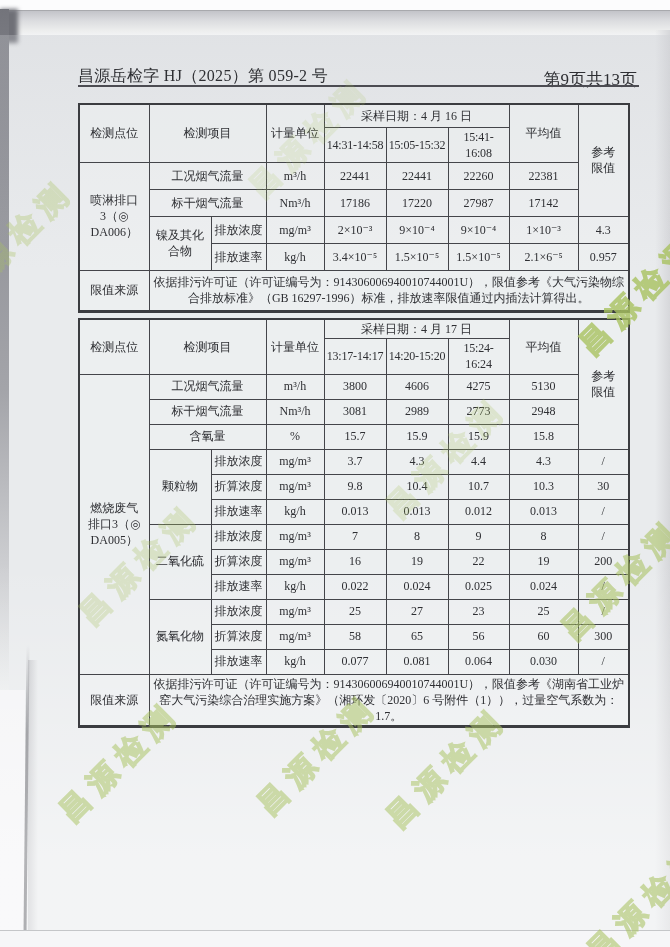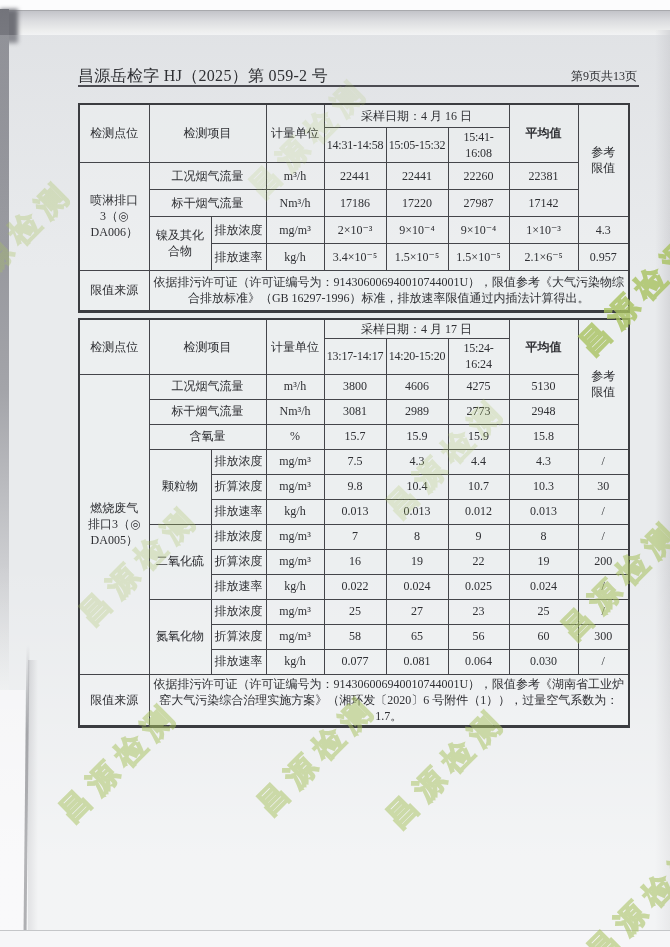--- a/index.html
+++ b/index.html
@@ -23,40 +23,40 @@
     background:linear-gradient(90deg,rgba(140,140,146,0.35),rgba(140,140,146,0));}
   .right-edge{position:absolute;right:0;top:30px;width:15px;height:900px;
     background:linear-gradient(90deg,rgba(0,0,0,0),#d6d7da);}
   .bottom-strip{position:absolute;left:0;top:930px;width:670px;height:17px;background:#f6f6f8;border-top:1px solid #c5c6c9;}
   .shade-top{position:absolute;left:0;top:35px;width:670px;height:260px;
     background:linear-gradient(180deg,rgba(205,207,212,0.30),rgba(205,207,212,0) 90%);}
   .shade-bottom{position:absolute;left:0;top:560px;width:670px;height:370px;
     background:linear-gradient(180deg,rgba(255,255,255,0),rgba(255,255,255,0.45) 80%);}
   
   .hdr-left{position:absolute;left:78px;top:66px;font-size:16px;letter-spacing:0.3px;}
-  .hdr-right{position:absolute;right:33px;top:68px;font-size:12px;}
+  .hdr-right{position:absolute;right:33px;top:68px;font-size:17px;}
   .hdr-rule{position:absolute;left:78px;top:85px;width:561px;height:2px;background:#4c4c52;}
   
   table.rpt{position:absolute;left:78px;border-collapse:collapse;table-layout:fixed;width:550px;
     border:2px solid #3b3c40;border-bottom-width:3px;background:rgba(244,245,246,0.35);}
   table.rpt td{
     border:1px solid #44454a;text-align:center;vertical-align:middle;
     font-size:12px;padding:1px 2px;line-height:1.35;overflow:hidden;
   }
   #table1{top:103px;}
   #table2{top:318px;}
   #table1 tr:nth-child(1){height:23px;}
   #table1 tr:nth-child(2){height:27px;}
   #table1 tr:nth-child(n+3){height:27px;}
   #table1 tr:nth-child(7){height:41px;}
   #table2 tr:nth-child(1){height:19px;}
   #table2 tr:nth-child(2){height:18px;}
   #table2 tr:nth-child(n+3){height:25px;}
   #table2 tr:nth-child(15){height:50px;}
-  td.b{font-weight:bold;font-size:12.5px;margin-left:9px;}
+  td.b{font-weight:normal;font-size:12.5px;margin-left:9px;}
   td.time{font-size:10.8px;letter-spacing:-0.2px;}
   td.point{white-space:pre-line;line-height:2.05;font-size:12px;}
   td.limitlbl{white-space:pre-line;line-height:1.9;}
   td.src{text-align:left;padding:3px 9px;line-height:1.62;font-size:12px;}
   
   .wm{
     position:absolute;white-space:nowrap;pointer-events:none;
     font-family:"DejaVu Sans","Liberation Sans",sans-serif;font-weight:bold;
     font-size:30px;letter-spacing:9px;color:transparent;
     -webkit-text-stroke:1.5px rgba(169,194,97,0.95);
@@ -205,21 +205,21 @@
         <td>%</td>
         <td>15.7</td>
         <td>15.9</td>
         <td>15.9</td>
         <td>15.8</td>
       </tr>
       <tr>
         <td rowspan="3">颗粒物</td>
         <td>排放浓度</td>
         <td>mg/m³</td>
-        <td>7.5</td>
+        <td>3.7</td>
         <td>4.3</td>
         <td>4.4</td>
         <td>4.3</td>
         <td>/</td>
       </tr>
       <tr>
         <td>折算浓度</td>
         <td>mg/m³</td>
         <td>9.8</td>
         <td>10.4</td>

